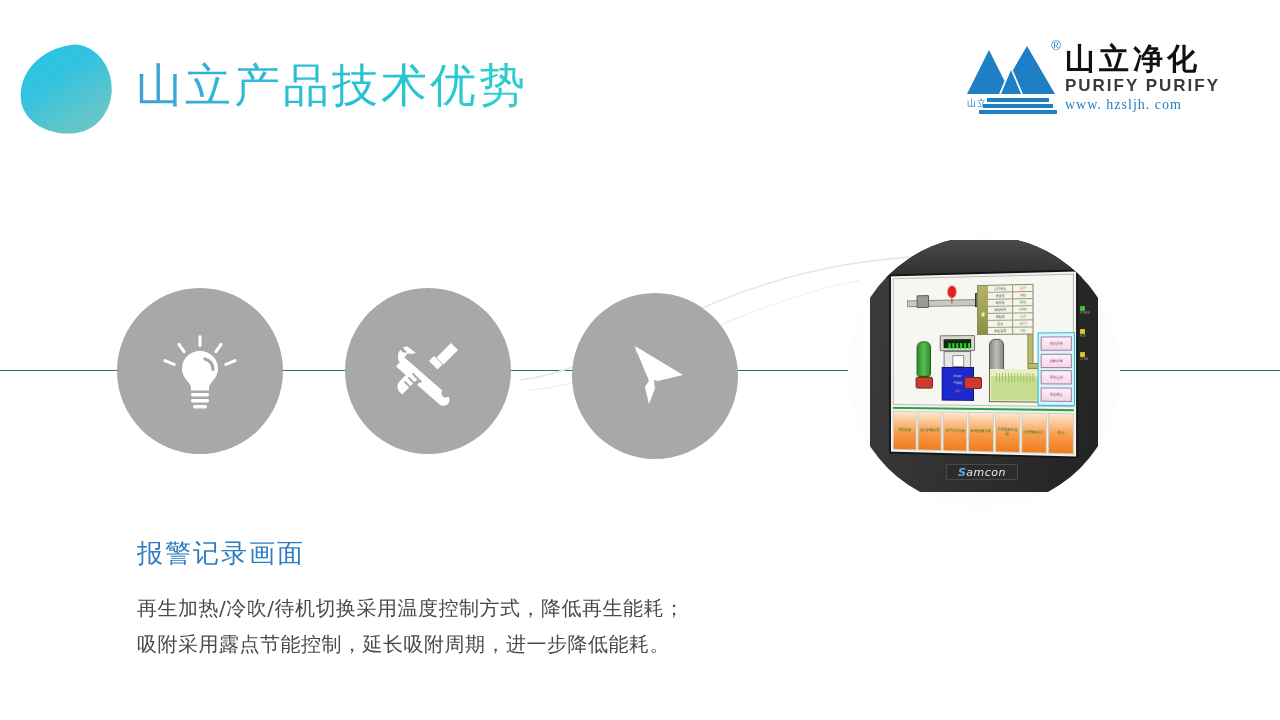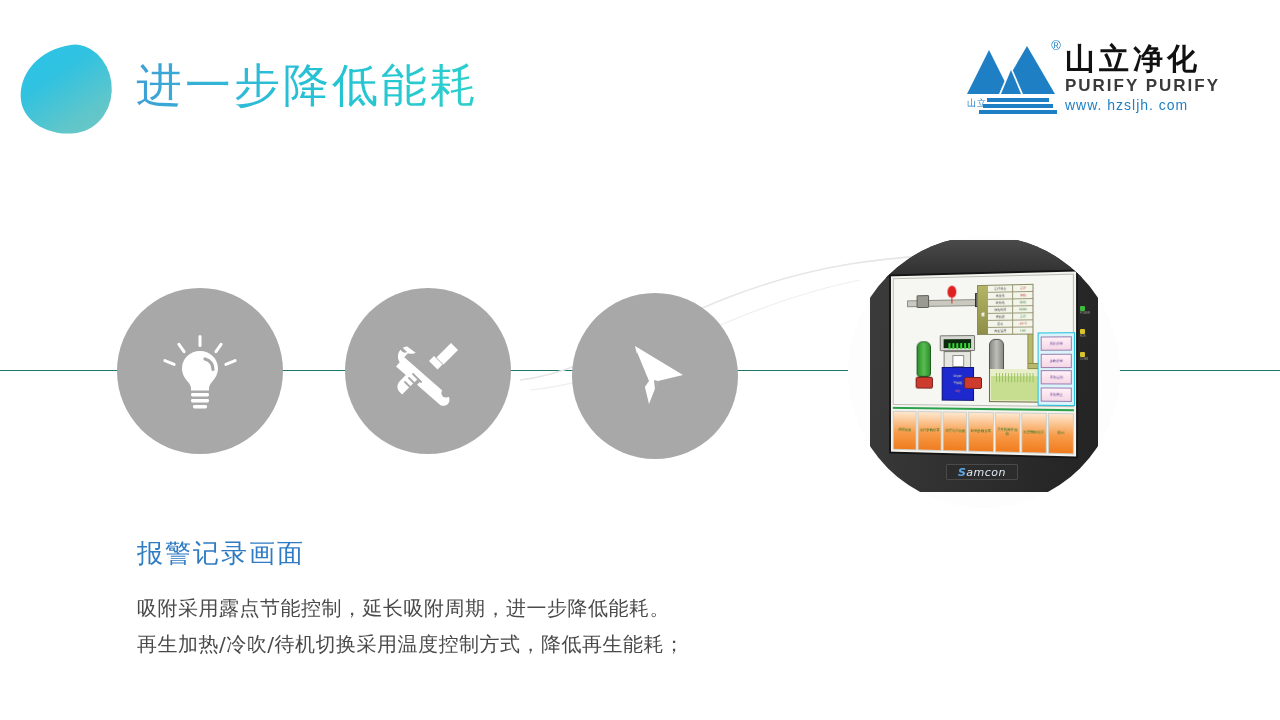--- a/index.html
+++ b/index.html
@@ -41,21 +41,21 @@
   .logo-text{display:flex;flex-direction:column;justify-content:flex-start;padding-top:8px;}
   .logo-cn{
     font-size:30px;line-height:1;color:#111;letter-spacing:4px;font-weight:bold;
     font-family:"DejaVu Sans","Liberation Sans",sans-serif;
   }
   .logo-en{
     font-size:17px;line-height:1.2;color:#3a3a3a;letter-spacing:2px;margin-top:2px;font-weight:bold;
   }
   .logo-url{
     font-size:14px;line-height:1.2;color:#1f7fc4;letter-spacing:1px;margin-top:1px;
-    font-family:Liberation Sans, sans-serif;
+    font-family:Liberation Serif, serif;
   }
 
   
   .hline{
     position:absolute;left:0;top:370px;width:1280px;height:1.4px;background:#0b6b5e;opacity:.92;
   }
   .swoosh{position:absolute;left:520px;top:250px;width:460px;height:160px;pointer-events:none;}
 
   .circle{
     position:absolute;width:166px;height:166px;border-radius:50%;
@@ -160,21 +160,21 @@
     letter-spacing:.5px;font-family:"DejaVu Sans","Liberation Sans",sans-serif;
   }
   .para div{white-space:nowrap;}
 </style>
 </head>
 <body>
 
 <div class="slide">
 
   <div class="blob"></div>
-  <div class="slide-title">进一步降低能耗</div>
+  <div class="slide-title">山立产品技术优势</div>
 
   <div class="logo">
     <div class="logo-mark">
       <svg width="92" height="84" viewBox="0 0 92 84" aria-hidden="true">
         <polygon points="24,14 46,58 2,58" fill="#1f7fc4"></polygon>
         <polygon points="62,10 90,58 34,58" fill="#1f7fc4"></polygon>
         <polygon points="46,30 58,58 34,58" fill="#ffffff"></polygon>
         <polygon points="46,34 56,58 36,58" fill="#1f7fc4"></polygon>
         <rect x="22" y="62" width="62" height="4" fill="#1f7fc4"></rect>
         <rect x="18" y="68" width="70" height="4" fill="#1f7fc4"></rect>
@@ -353,17 +353,17 @@
 
       <div class="brandbadge">
         <span class="s">S</span>
         <span>amcon</span>
       </div>
     </div>
   </div>
 
   <div class="sub-head">报警记录画面</div>
   <div class="para">
+    <div>再生加热/冷吹/待机切换采用温度控制方式，降低再生能耗；</div>
     <div>吸附采用露点节能控制，延长吸附周期，进一步降低能耗。</div>
-    <div>再生加热/冷吹/待机切换采用温度控制方式，降低再生能耗；</div>
   </div>
 
 </div>
 
 </body></html>

